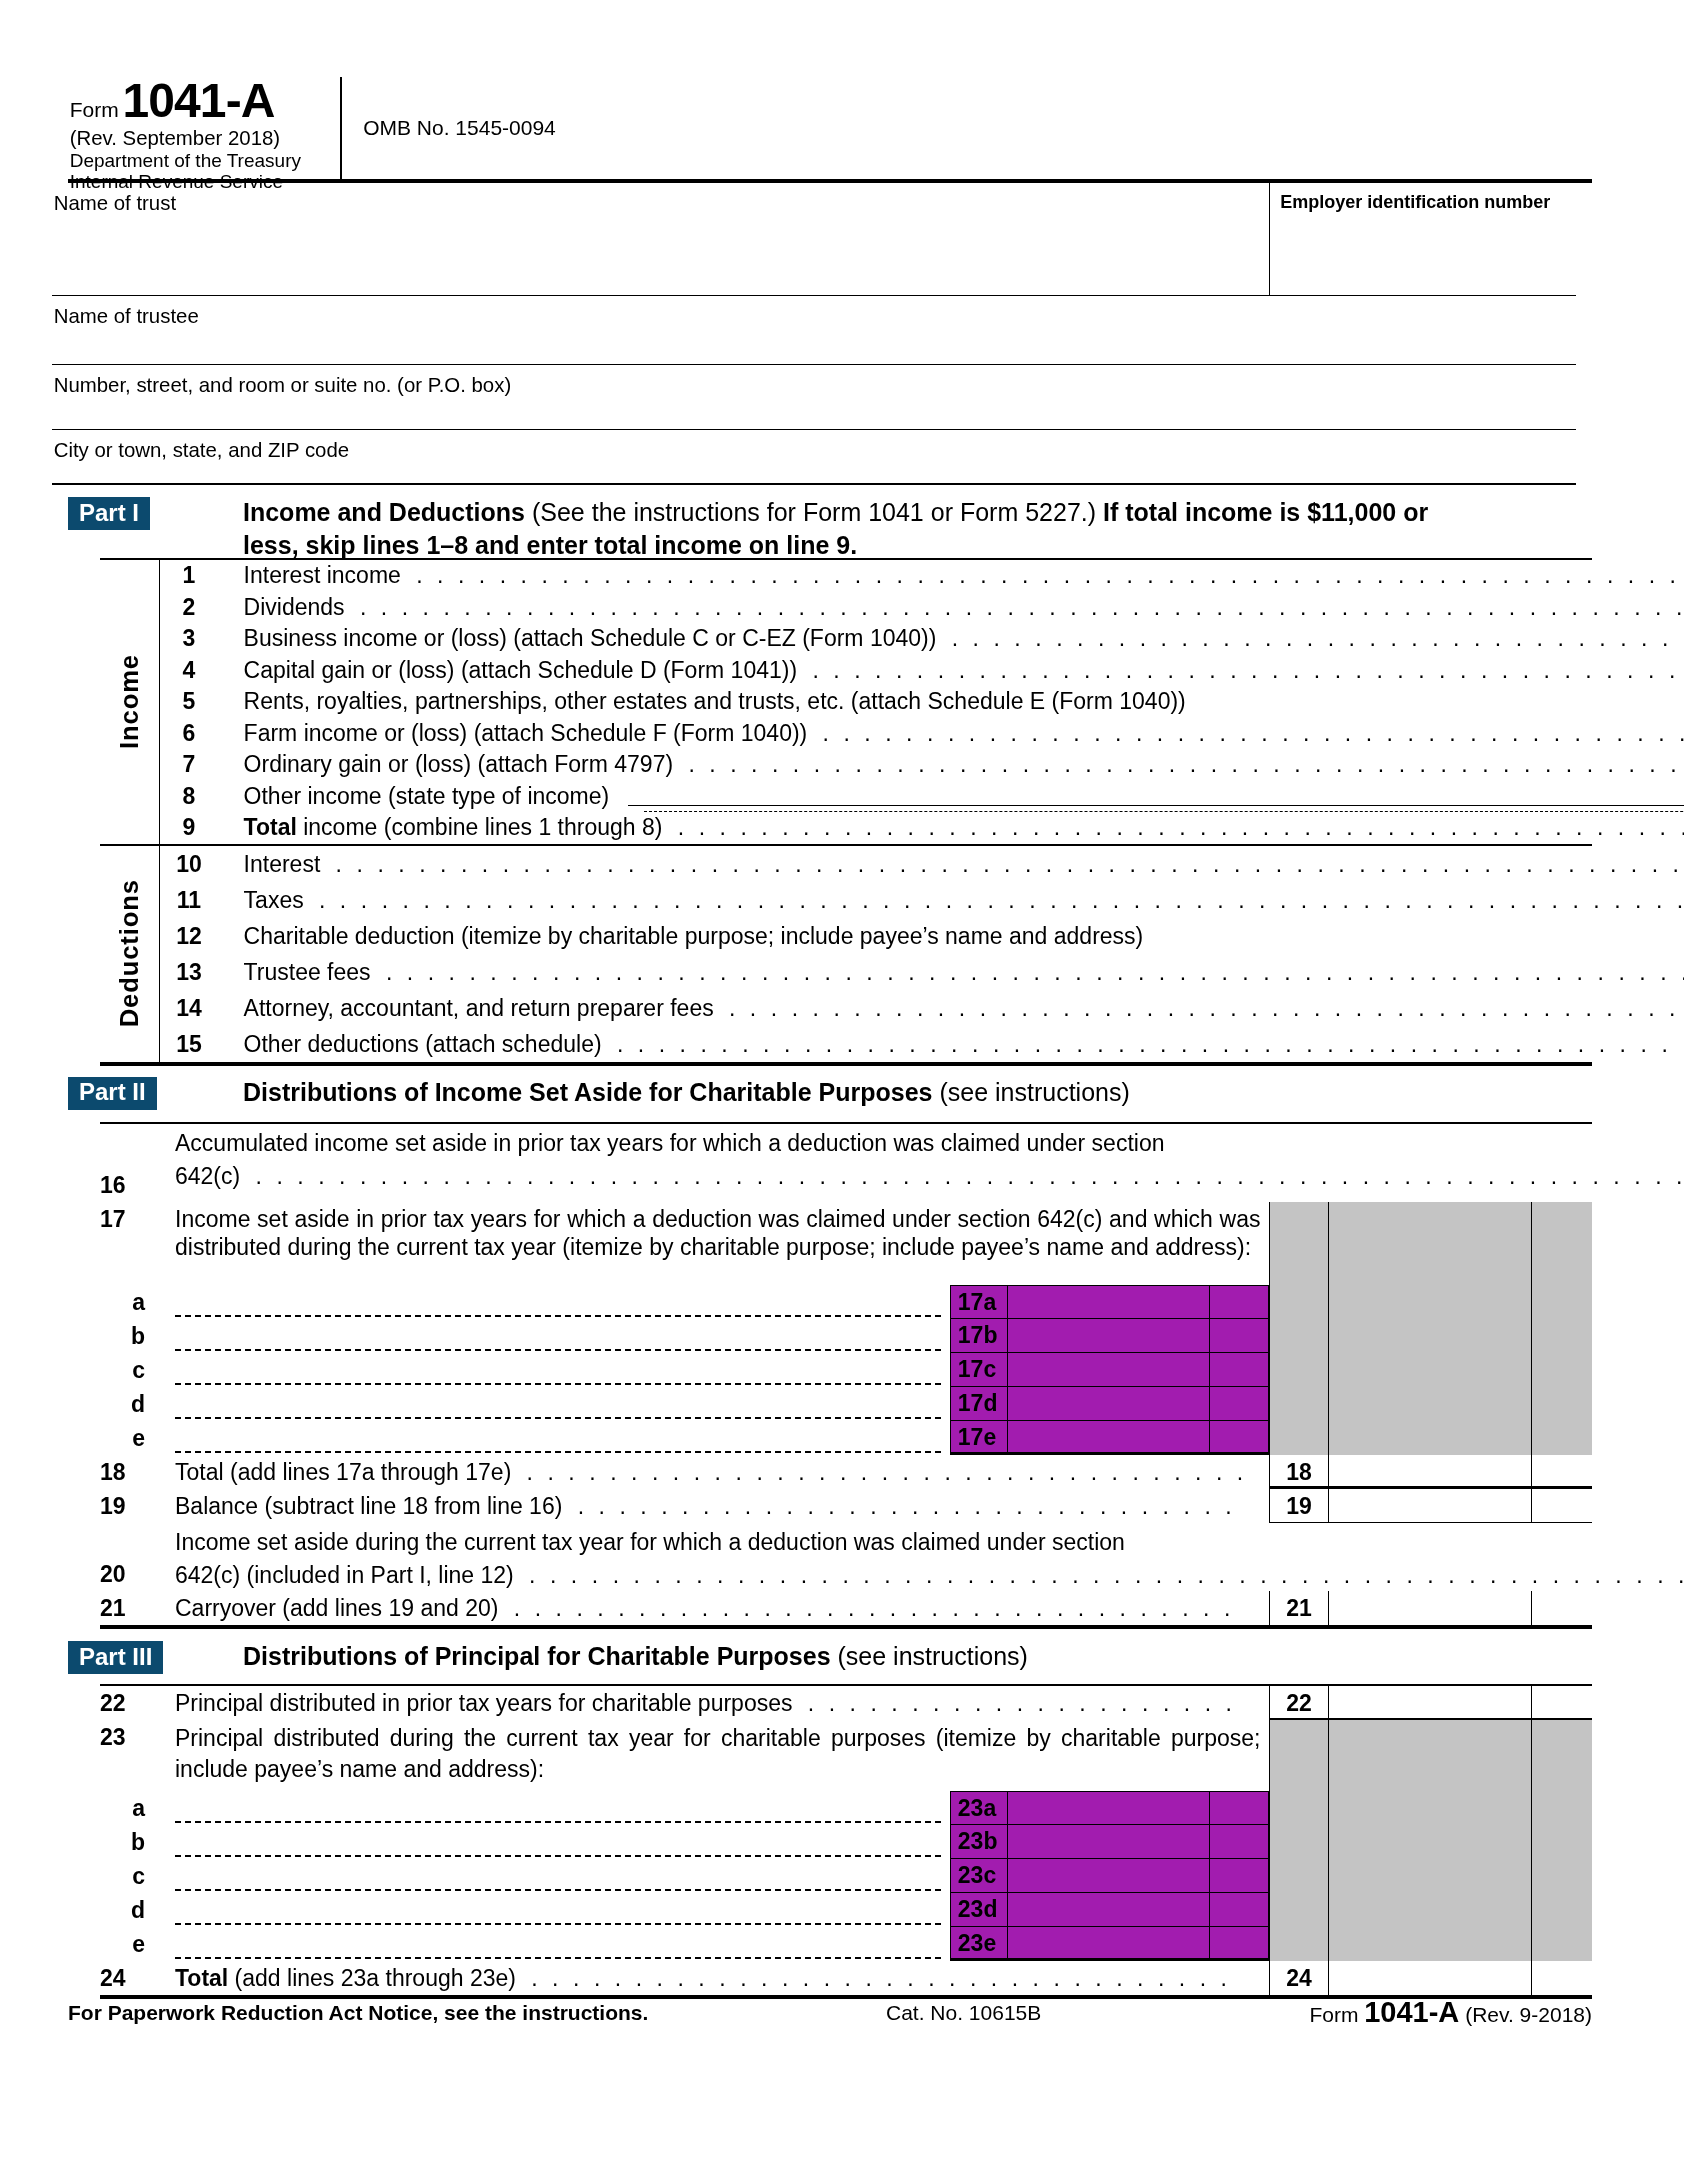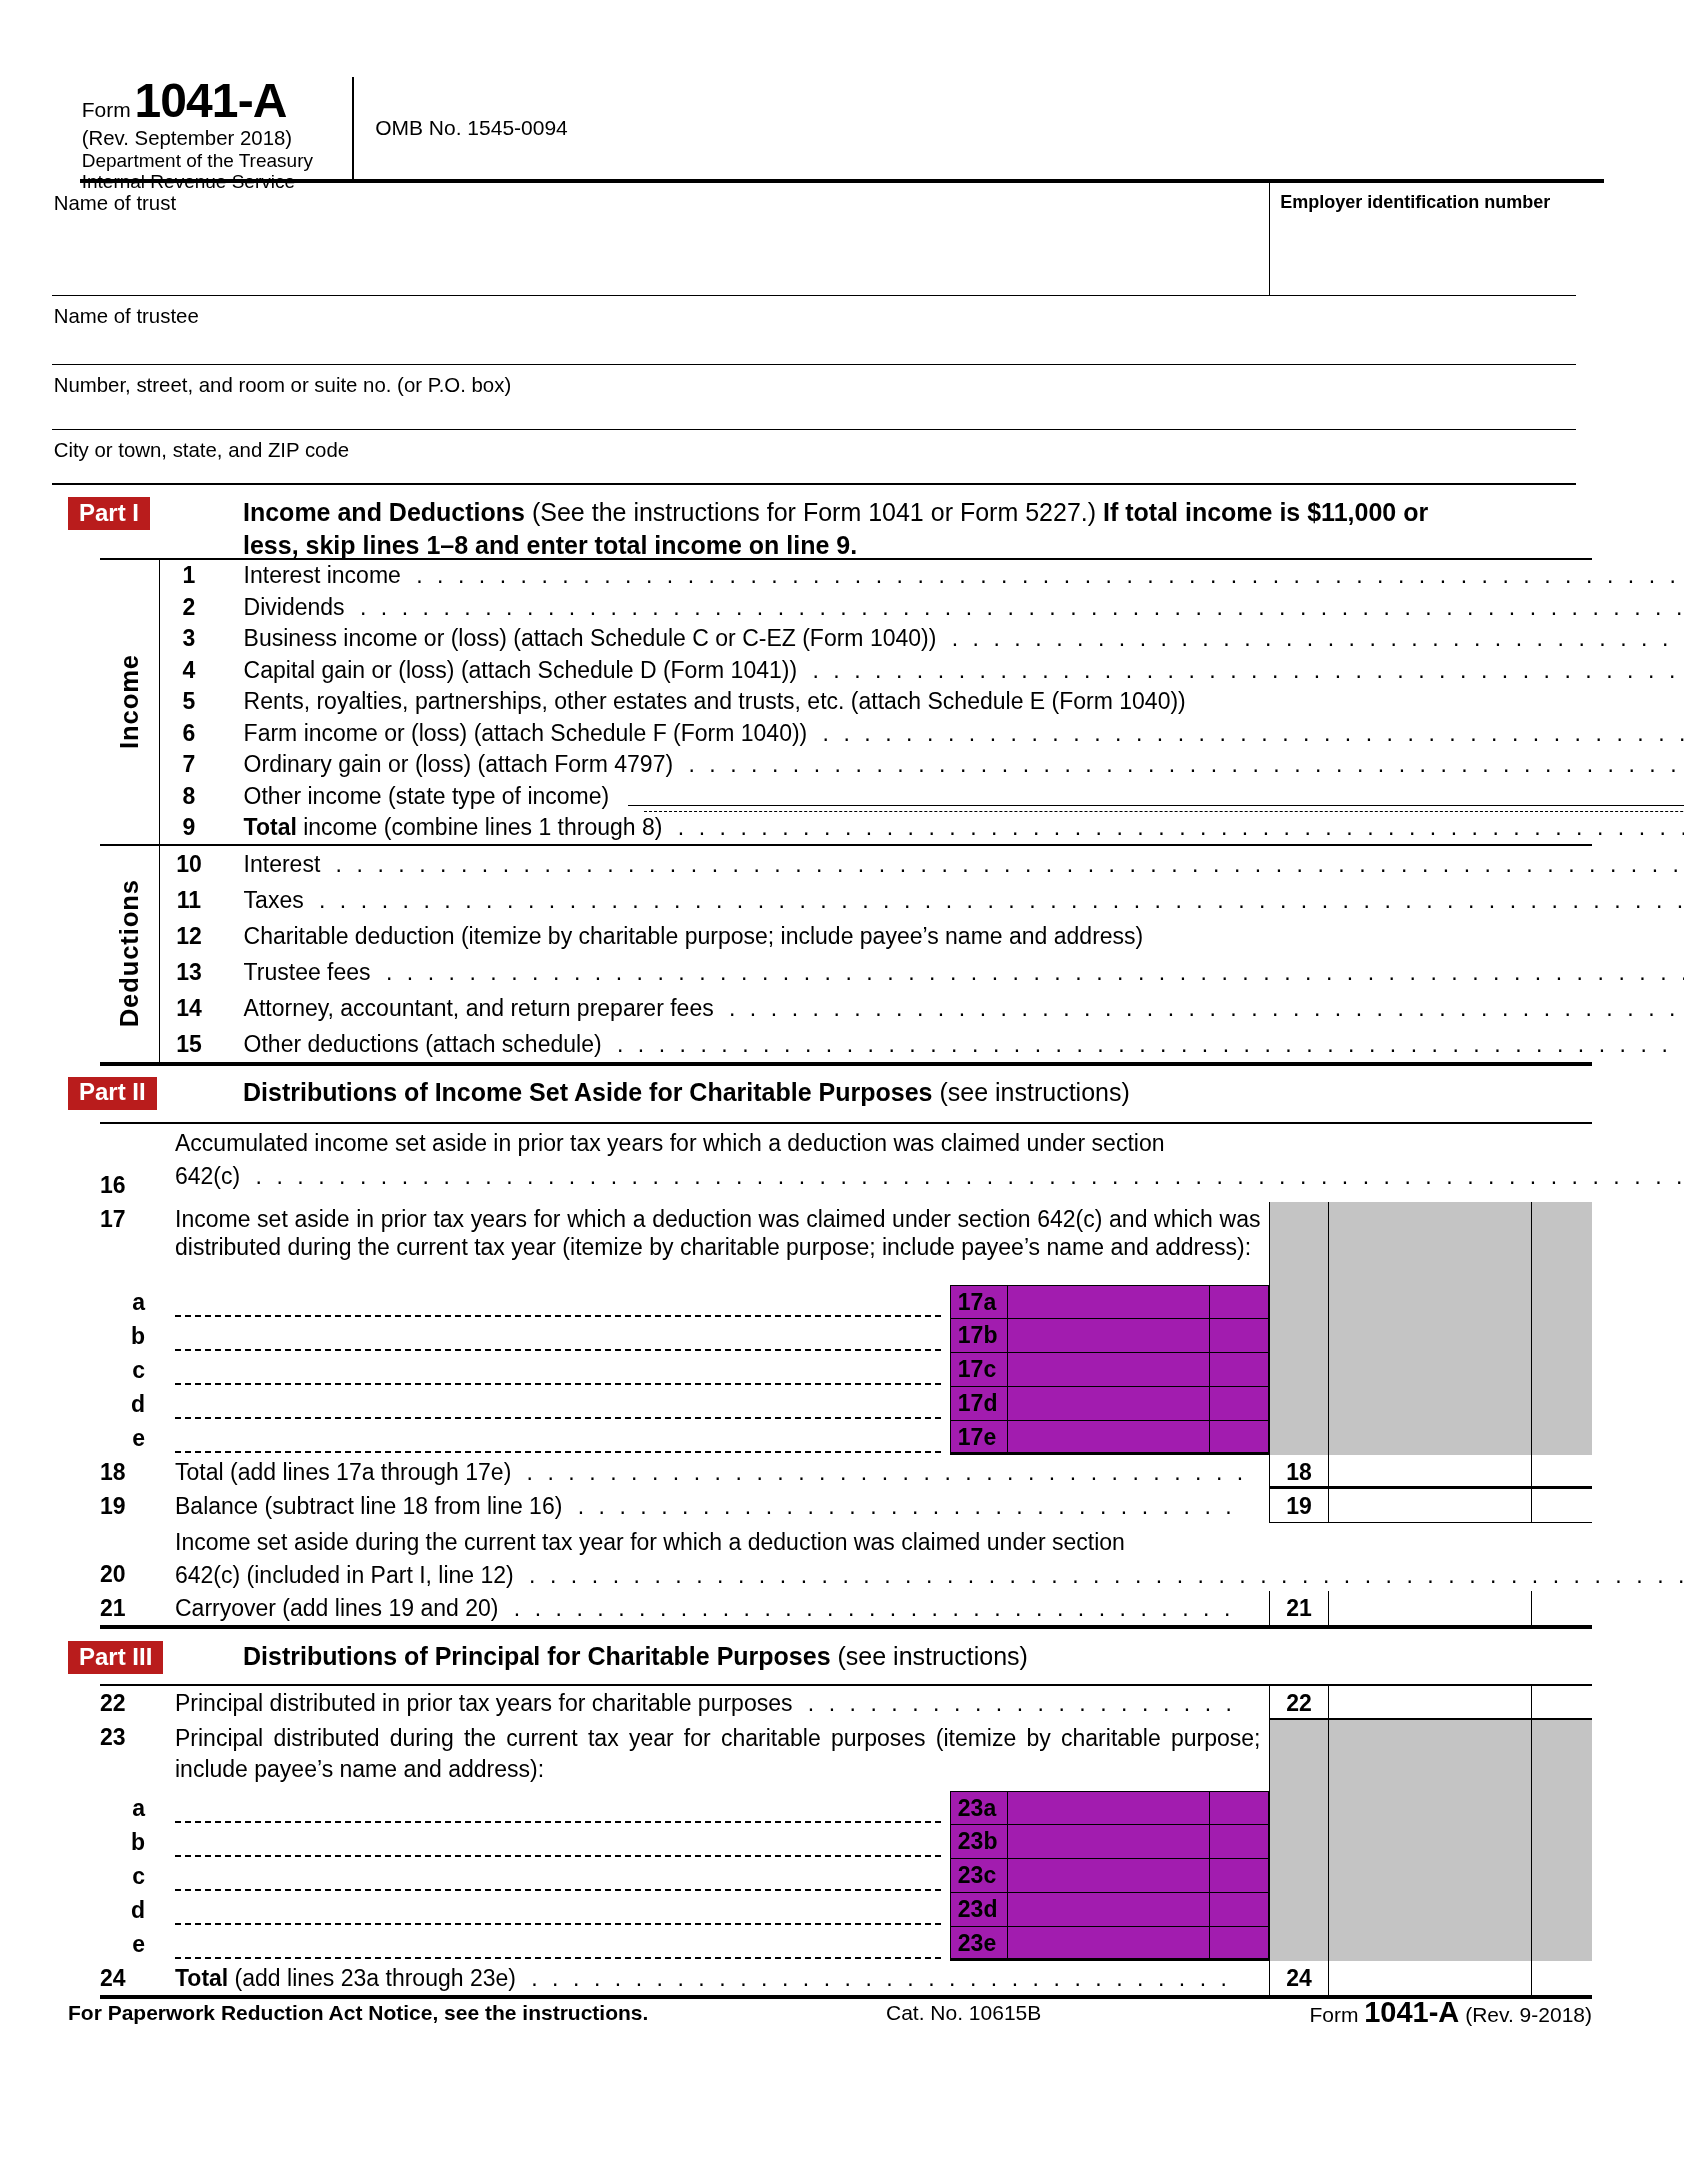--- a/index.html
+++ b/index.html
@@ -1,21 +1,21 @@
 <!DOCTYPE html>
 <html style="font-size:13.6px"><head>
 <meta charset="utf-8">
 <style>
   * { margin:0; padding:0; box-sizing:border-box; }
   body { background:#888; }
   .page { position:relative; width:1685px; height:2181px; background:#fff;
           font-family:"Liberation Sans", sans-serif; color:#000; overflow:hidden; }
 
   
-  .hdr { position:absolute; left:80px; top:77px; width:1524px; height:106px;
+  .hdr { position:absolute; left:68px; top:77px; width:1524px; height:106px;
          border-bottom:4.3px solid #000; display:flex; }
   .hdr-left { width:273px; border-right:1.7px solid #000; padding:3.4px 5.1px 1.7px 1.7px;
               display:flex; flex-direction:column; }
   .formword { font-size:21px; }
   .formnum  { font-size:48px; font-weight:bold; letter-spacing:-0.9px; line-height:41px; }
   .rev      { font-size:20.4px; margin-top:5.1px; }
   .dept     { font-size:19px; line-height:21px; margin-top:auto; }
   .hdr-center { flex:1; text-align:center; padding-top:1.7px; }
   .title1 { font-size:27px; font-weight:bold; }
   .title2 { font-size:31px; font-weight:bold; line-height:34px; }
@@ -35,21 +35,21 @@
   .eindiv  { position:absolute; left:1217px; top:0; bottom:0; border-left:1.7px solid #000;
              padding:8.5px 0 0 10.2px; font-size:18px; font-weight:bold; width:307px; }
 
   
   .band { position:absolute; left:68px; width:1524px; font-size:25px; }
   .band1 { top:492px;  height:66px; padding-top:5.1px; }
   .band2 { top:1063px; height:59px; padding-top:13.6px; }
   .band3 { top:1629px; height:55px; padding-top:12px; }
   .band-line { display:flex; align-items:flex-start; }
   .tagwrap { width:175px; flex:0 0 175px; }
-  .tag { display:inline-block; background:#b91c1c; color:#fff; font-weight:bold;
+  .tag { display:inline-block; background:#0c4a6e; color:#fff; font-weight:bold;
          font-size:24px; padding:1.7px 11px 3.4px 11px; }
   .bandtext { line-height:31px; }
   .band-line2 { margin-left:175px; font-weight:bold; line-height:31px; }
 
   
   .ptable { position:absolute; left:100px; width:1492px; border-top:2.6px solid #000;
             border-bottom:4.3px solid #000; font-size:23px; }
   .p1table { top:558px; }
   .p2table { top:1122px; }
   .p3table { top:1684px; }

